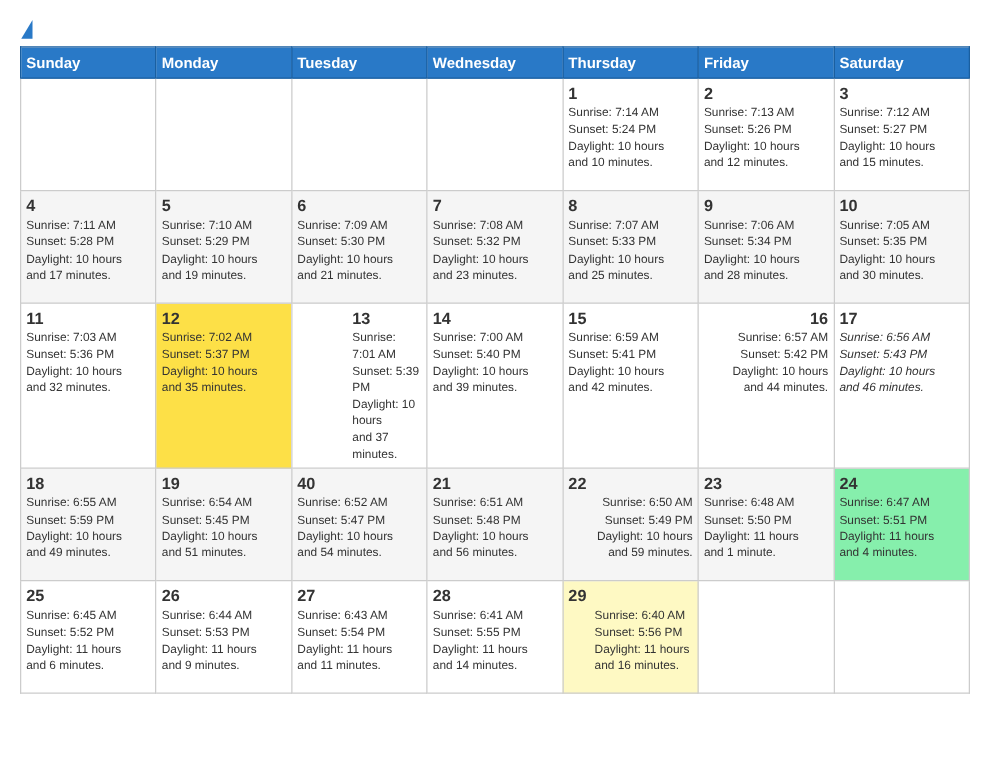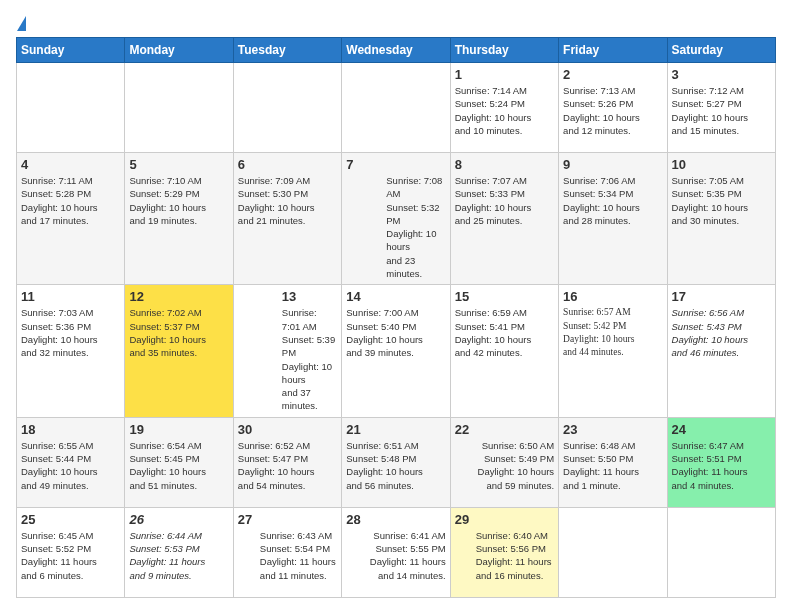--- a/index.html
+++ b/index.html
@@ -160,21 +160,21 @@
         </td>
         <td style="background: rgb(245, 245, 245);">
           <span class="day-num">6</span>
           <div class="day-info" style="white-space: pre-line;">Sunrise: 7:09 AM
 Sunset: 5:30 PM
 Daylight: 10 hours
 and 21 minutes.</div>
         </td>
         <td style="background: rgb(245, 245, 245);">
           <span class="day-num">7</span>
-          <div class="day-info" style="white-space: pre-line; margin-left: 40px;">Sunrise: 7:08 AM
+          <div class="day-info" style="white-space: pre-line;">Sunrise: 7:08 AM
 Sunset: 5:32 PM
 Daylight: 10 hours
 and 23 minutes.</div>
         </td>
         <td style="background: rgb(245, 245, 245);">
           <span class="day-num">8</span>
           <div class="day-info" style="white-space: pre-line;">Sunrise: 7:07 AM
 Sunset: 5:33 PM
 Daylight: 10 hours
 and 25 minutes.</div>
@@ -223,52 +223,52 @@
 Daylight: 10 hours
 and 39 minutes.</div>
         </td>
         <td style="background: rgb(255, 255, 255);">
           <span class="day-num">15</span>
           <div class="day-info" style="white-space: pre-line;">Sunrise: 6:59 AM
 Sunset: 5:41 PM
 Daylight: 10 hours
 and 42 minutes.</div>
         </td>
-        <td style="background: rgb(255, 255, 255);">
+        <td style="background: rgb(255, 255, 255); text-align: right;">
           <span class="day-num">16</span>
-          <div class="day-info" style="white-space: pre-line; font-family: Liberation Serif, serif;">Sunrise: 6:57 AM
+          <div class="day-info" style="white-space: pre-line;">Sunrise: 6:57 AM
 Sunset: 5:42 PM
 Daylight: 10 hours
 and 44 minutes.</div>
         </td>
         <td style="background: rgb(255, 255, 255);">
           <span class="day-num">17</span>
           <div class="day-info" style="white-space: pre-line; font-style: italic;">Sunrise: 6:56 AM
 Sunset: 5:43 PM
 Daylight: 10 hours
 and 46 minutes.</div>
         </td>
       </tr>
       <tr>
         <td style="background: rgb(245, 245, 245);">
           <span class="day-num">18</span>
           <div class="day-info" style="white-space: pre-line;">Sunrise: 6:55 AM
-Sunset: 5:44 PM
+Sunset: 5:59 PM
 Daylight: 10 hours
 and 49 minutes.</div>
         </td>
         <td style="background: rgb(245, 245, 245); margin-top: 40px;">
           <span class="day-num">19</span>
           <div class="day-info" style="white-space: pre-line;">Sunrise: 6:54 AM
 Sunset: 5:45 PM
 Daylight: 10 hours
 and 51 minutes.</div>
         </td>
         <td style="background: rgb(245, 245, 245);">
-          <span class="day-num">30</span>
+          <span class="day-num">40</span>
           <div class="day-info" style="white-space: pre-line;">Sunrise: 6:52 AM
 Sunset: 5:47 PM
 Daylight: 10 hours
 and 54 minutes.</div>
         </td>
         <td style="background: rgb(245, 245, 245);">
           <span class="day-num">21</span>
           <div class="day-info" style="white-space: pre-line;">Sunrise: 6:51 AM
 Sunset: 5:48 PM
 Daylight: 10 hours
@@ -297,37 +297,37 @@
         </td>
       </tr>
       <tr>
         <td style="background: rgb(255, 255, 255);">
           <span class="day-num">25</span>
           <div class="day-info" style="white-space: pre-line;">Sunrise: 6:45 AM
 Sunset: 5:52 PM
 Daylight: 11 hours
 and 6 minutes.</div>
         </td>
-        <td style="background: rgb(255, 255, 255); font-style: italic;">
+        <td style="background: rgb(255, 255, 255);">
           <span class="day-num">26</span>
           <div class="day-info" style="white-space: pre-line;">Sunrise: 6:44 AM
 Sunset: 5:53 PM
 Daylight: 11 hours
 and 9 minutes.</div>
         </td>
         <td style="background: rgb(255, 255, 255);">
           <span class="day-num">27</span>
-          <div class="day-info" style="white-space: pre-line; margin-left: 22px;">Sunrise: 6:43 AM
+          <div class="day-info" style="white-space: pre-line;">Sunrise: 6:43 AM
 Sunset: 5:54 PM
 Daylight: 11 hours
 and 11 minutes.</div>
         </td>
         <td style="background: rgb(255, 255, 255);">
           <span class="day-num">28</span>
-          <div class="day-info" style="white-space: pre-line; text-align: right;">Sunrise: 6:41 AM
+          <div class="day-info" style="white-space: pre-line;">Sunrise: 6:41 AM
 Sunset: 5:55 PM
 Daylight: 11 hours
 and 14 minutes.</div>
         </td>
         <td style="background: #fef9c3;">
           <span class="day-num">29</span>
           <div class="day-info" style="white-space: pre-line; margin-left: 21px;">Sunrise: 6:40 AM
 Sunset: 5:56 PM
 Daylight: 11 hours
 and 16 minutes.</div>

